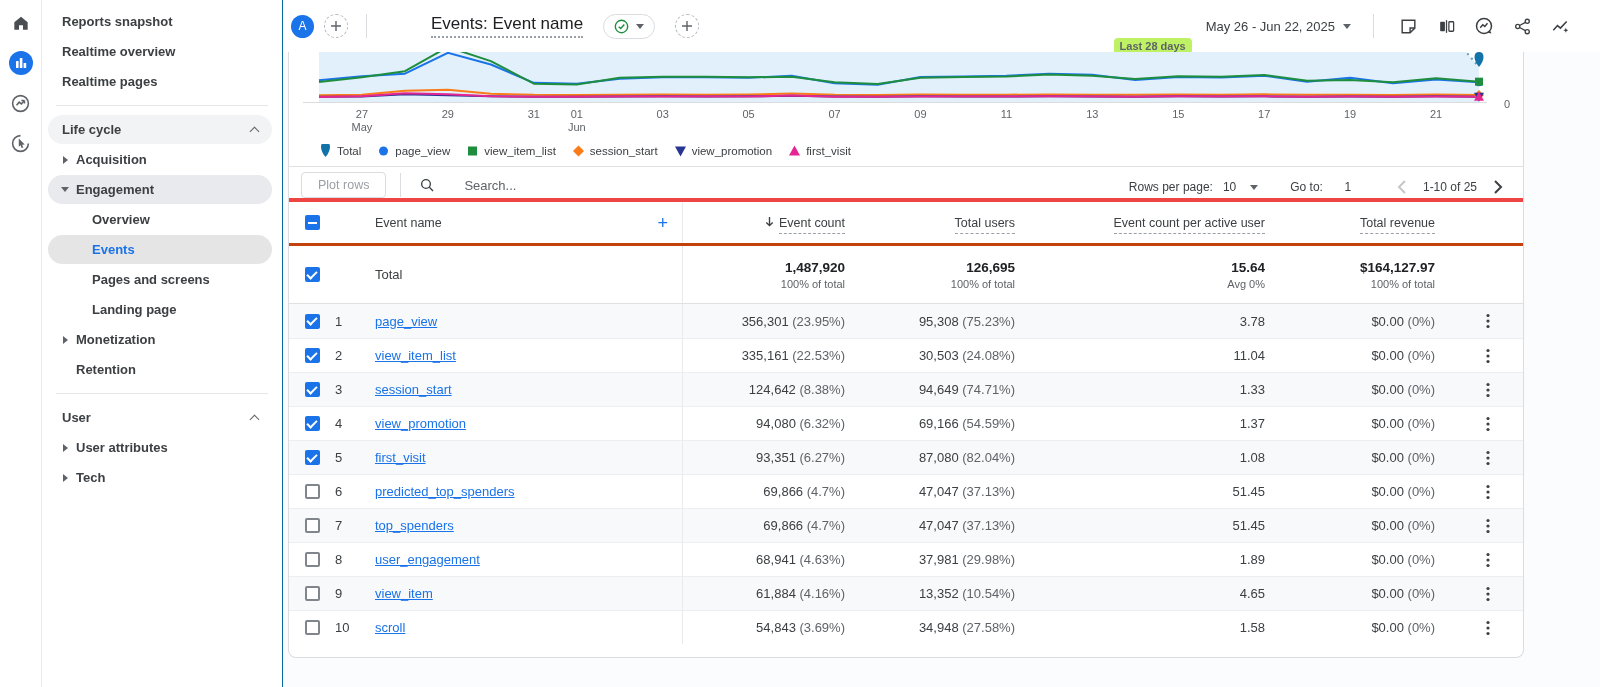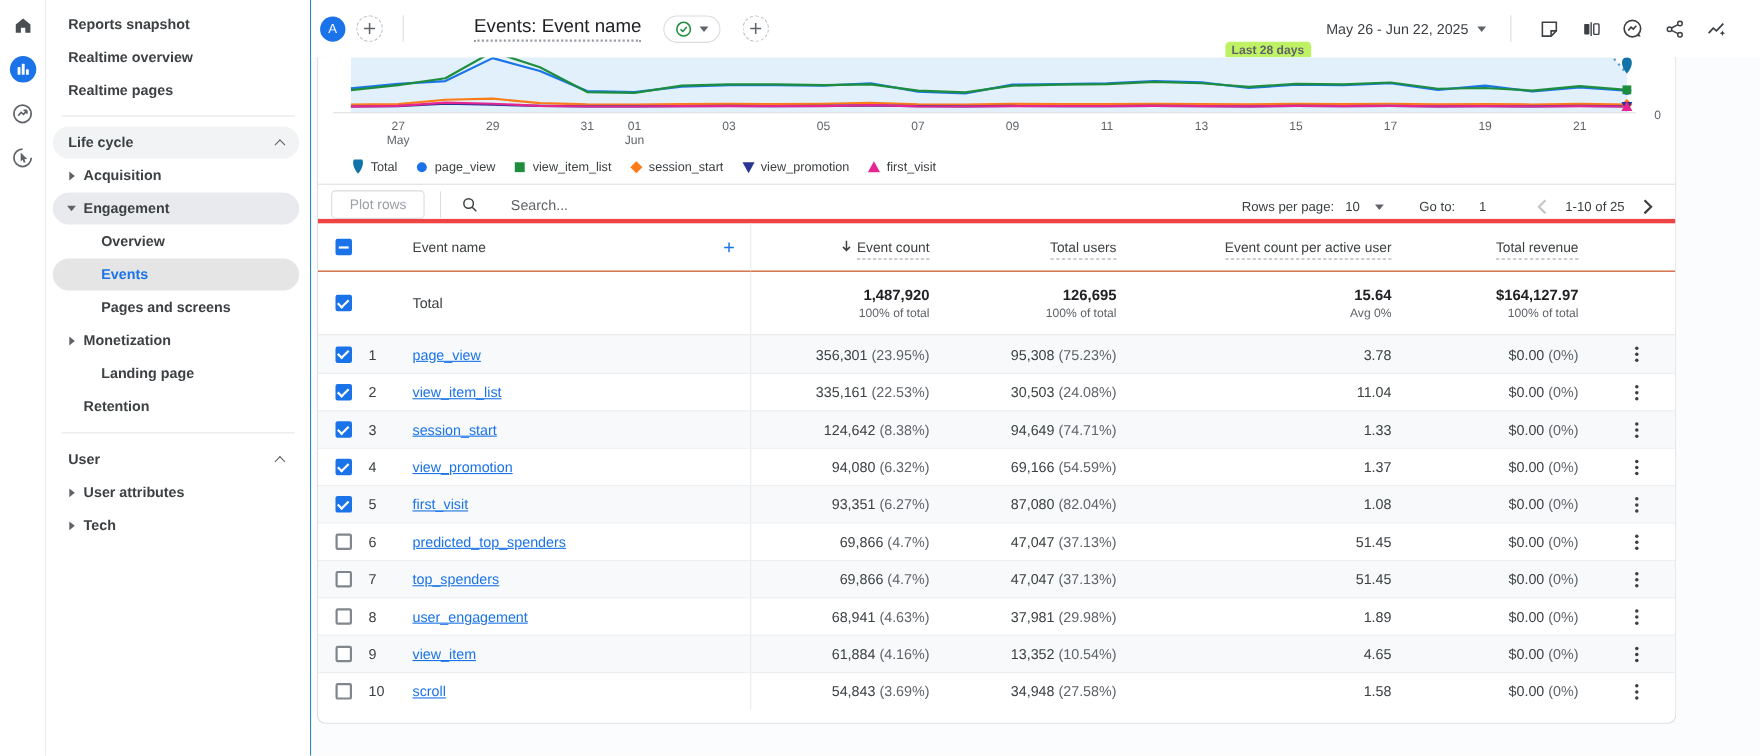--- a/index.html
+++ b/index.html
@@ -65,21 +65,21 @@
   .search-box input::placeholder { color:#5f6368; }
   .ctl-right { display:flex; align-items:center; gap:10px; font-size:12px; color:#3c4043;}
   .rpp-value { display:flex; align-items:center; gap:14px; margin-right:22px; cursor:pointer;}
   .goto-input { width:30px; border:none; font-size:12px; text-align:center; color:#3c4043;
     font-family:"Liberation Sans",sans-serif; background:transparent; outline:none; margin-right:18px;}
   .pg-chevron { width:22px; height:22px; display:flex; align-items:center; justify-content:center; cursor:pointer;}
 
   
   .grid-row { display:grid; grid-template-columns:46px 40px 1fr 180px 170px 250px 170px 70px; align-items:center;}
   .cell-name-border { border-right:1px solid #e8eaed; align-self:stretch; display:flex; align-items:center;}
-  .thead { height:44px; border-bottom:1px solid #c2410c; font-size:12.5px; color:#3c4043;}
+  .thead { height:44px; border-bottom:3px solid #c2410c; font-size:12.5px; color:#3c4043;}
   .th-right { text-align:right; padding-right:18px; }
   .th-label { border-bottom:1px dashed #9aa0a6; padding-bottom:3px; cursor:pointer;}
   .plus-col { color:#1a73e8; font-size:18px; margin-left:auto; margin-right:14px; cursor:pointer; line-height:1;}
   .total-row { height:58px; border-bottom:1px solid #e0e0e0; font-size:13px;}
   .num-cell { text-align:right; padding-right:18px; }
   .big { font-size:13.5px; font-weight:bold; color:#202124; }
   .sub { font-size:11px; color:#5f6368; margin-top:3px;}
   .trow { height:34px; font-size:13px; border-top:1px solid #eceef0;}
   .trow:first-child { border-top:none; }
   .trow.alt { background:#f8f9fa; }
@@ -159,28 +159,28 @@
         </div>
         <div class="nav-row child">
           <span>Overview</span>
         </div>
         <div class="nav-row child sel">
           <span>Events</span>
         </div>
         <div class="nav-row child">
           <span>Pages and screens</span>
         </div>
+        <div class="nav-row child">
+          <span>Landing page</span>
+        </div>
         <div class="nav-row parent">
           <span class="caret-box">
             <span class="tri-r"></span>
           </span>
           <span>Monetization</span>
-        </div>
-        <div class="nav-row child">
-          <span>Landing page</span>
         </div>
         <div class="nav-row parent">
           <span class="caret-box"></span>
           <span>Retention</span>
         </div>
         <div class="nav-div"></div>
         <div class="nav-row section">
           <span>User</span>
           <span class="chev-up"></span>
         </div>

